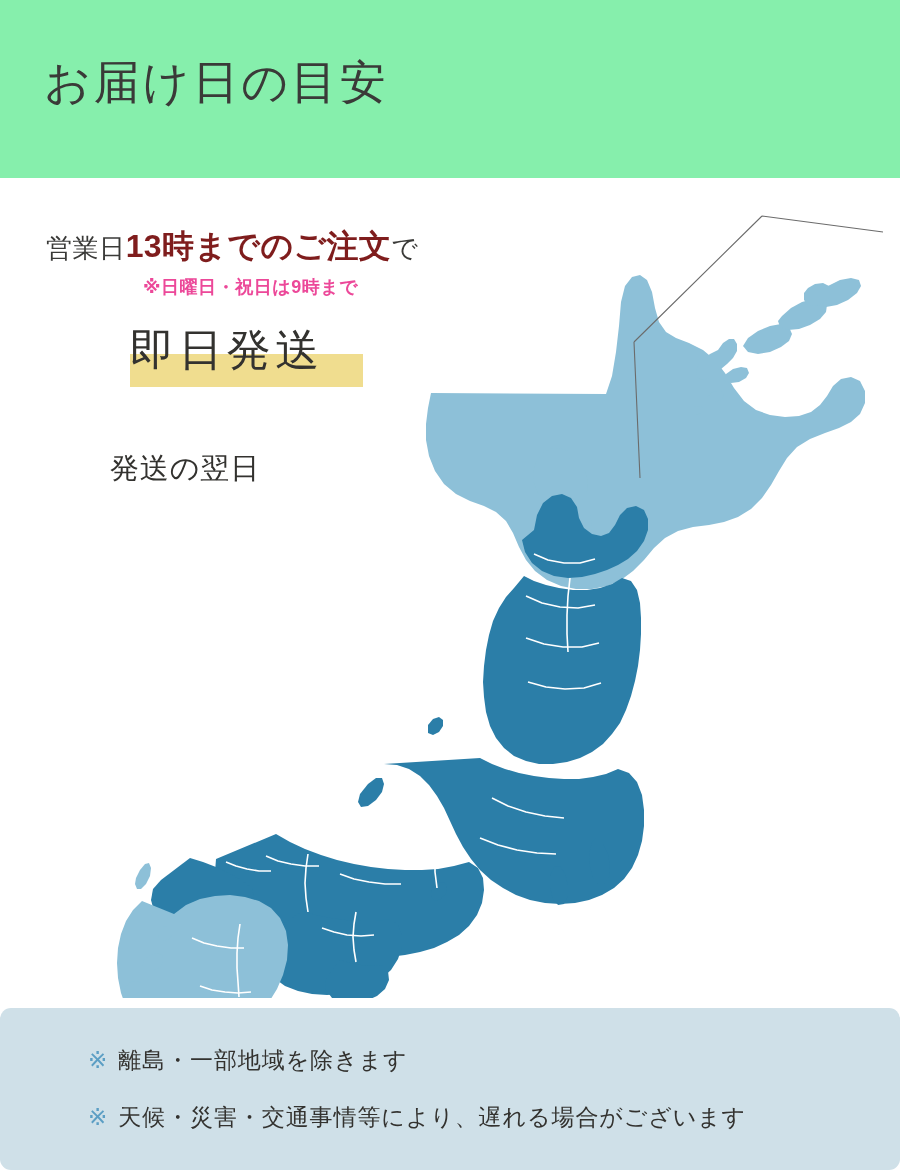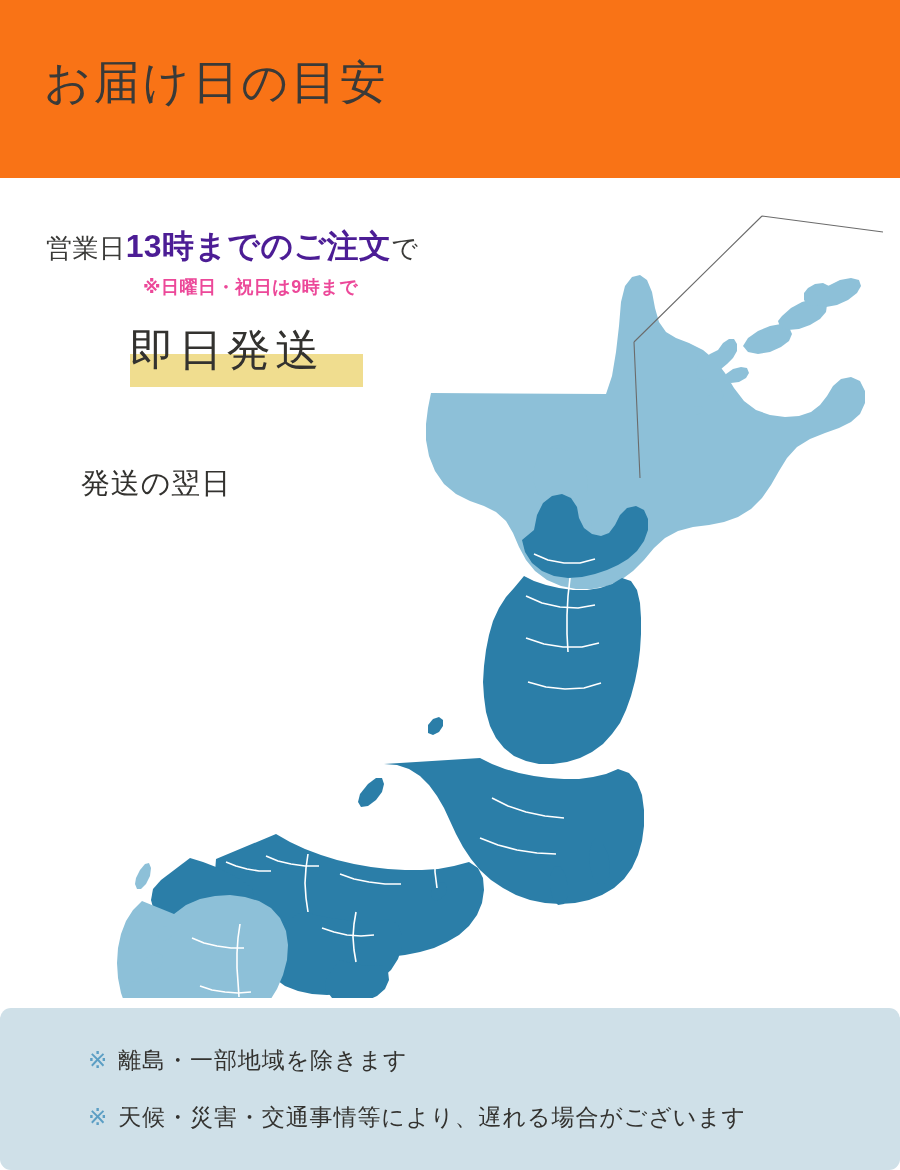--- a/index.html
+++ b/index.html
@@ -19,21 +19,21 @@
     background: #ffffff;
   }
 
   
   .header-band {
     position: absolute;
     left: 0;
     top: 0;
     width: 900px;
     height: 200px;
-    background: #f97316;
+    background: #86efac;
   }
   .header-title {
     position: absolute;
     left: 44px;
     top: 56px;
     font-size: 46px;
     line-height: 1.15;
     letter-spacing: 0.06em;
     color: #3a3a38;
     font-weight: 400;
@@ -62,21 +62,21 @@
     letter-spacing: 0.02em;
   }
   .cutoff-line .lead,
   .cutoff-line .tail {
     font-size: 26px;
     color: #3a3a38;
     vertical-align: baseline;
   }
   .cutoff-line .accent {
     font-size: 32px;
-    color: #4c1d95;
+    color: #7f1d1d;
     font-weight: 700;
     letter-spacing: 0.01em;
     vertical-align: baseline;
   }
   .cutoff-note {
     position: absolute;
     left: 143px;
     top: 100px;
     font-size: 18px;
     line-height: 1;
@@ -114,21 +114,20 @@
   
   .legend {
     position: absolute;
     left: 62px;
     top: 262px;
   }
   .legend-row {
     display: flex;
     align-items: center;
     height: 56px;
-    flex-direction: column;
   }
   .legend-swatch {
     width: 29px;
     height: 29px;
     border-radius: 6px;
     flex: 0 0 auto;
   }
   .legend-label {
     margin-left: 19px;
     font-size: 29px;

